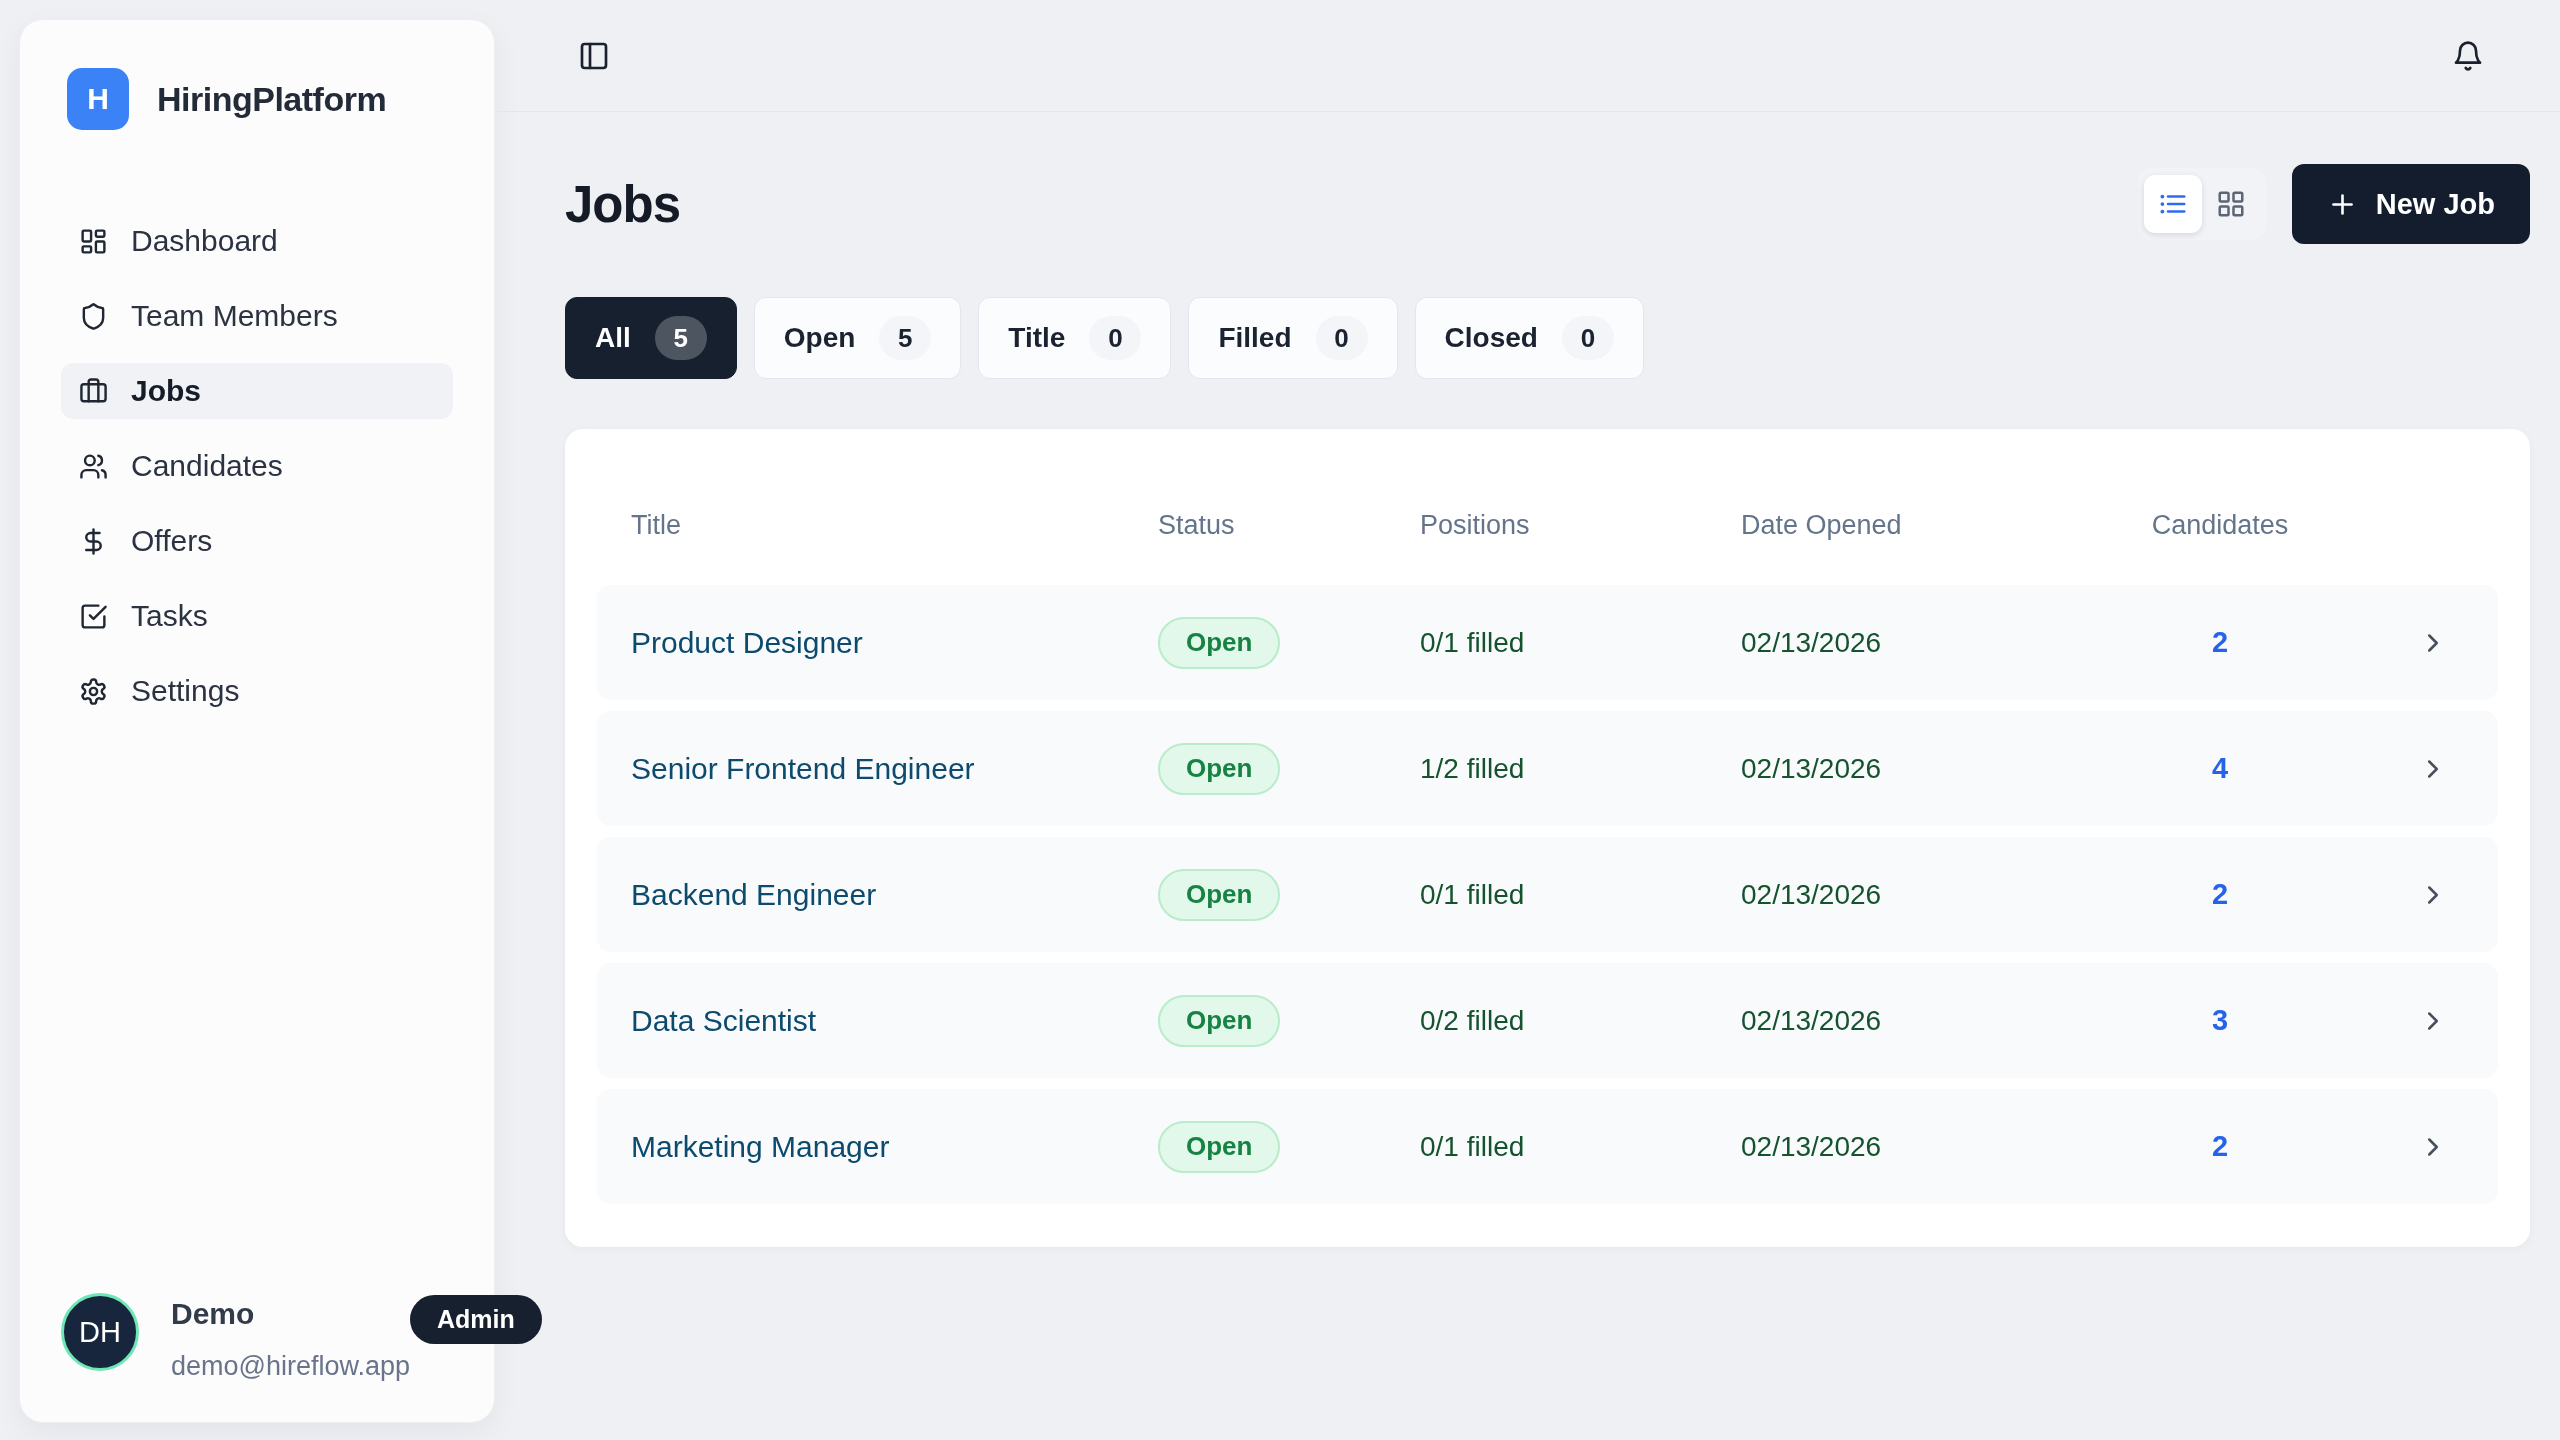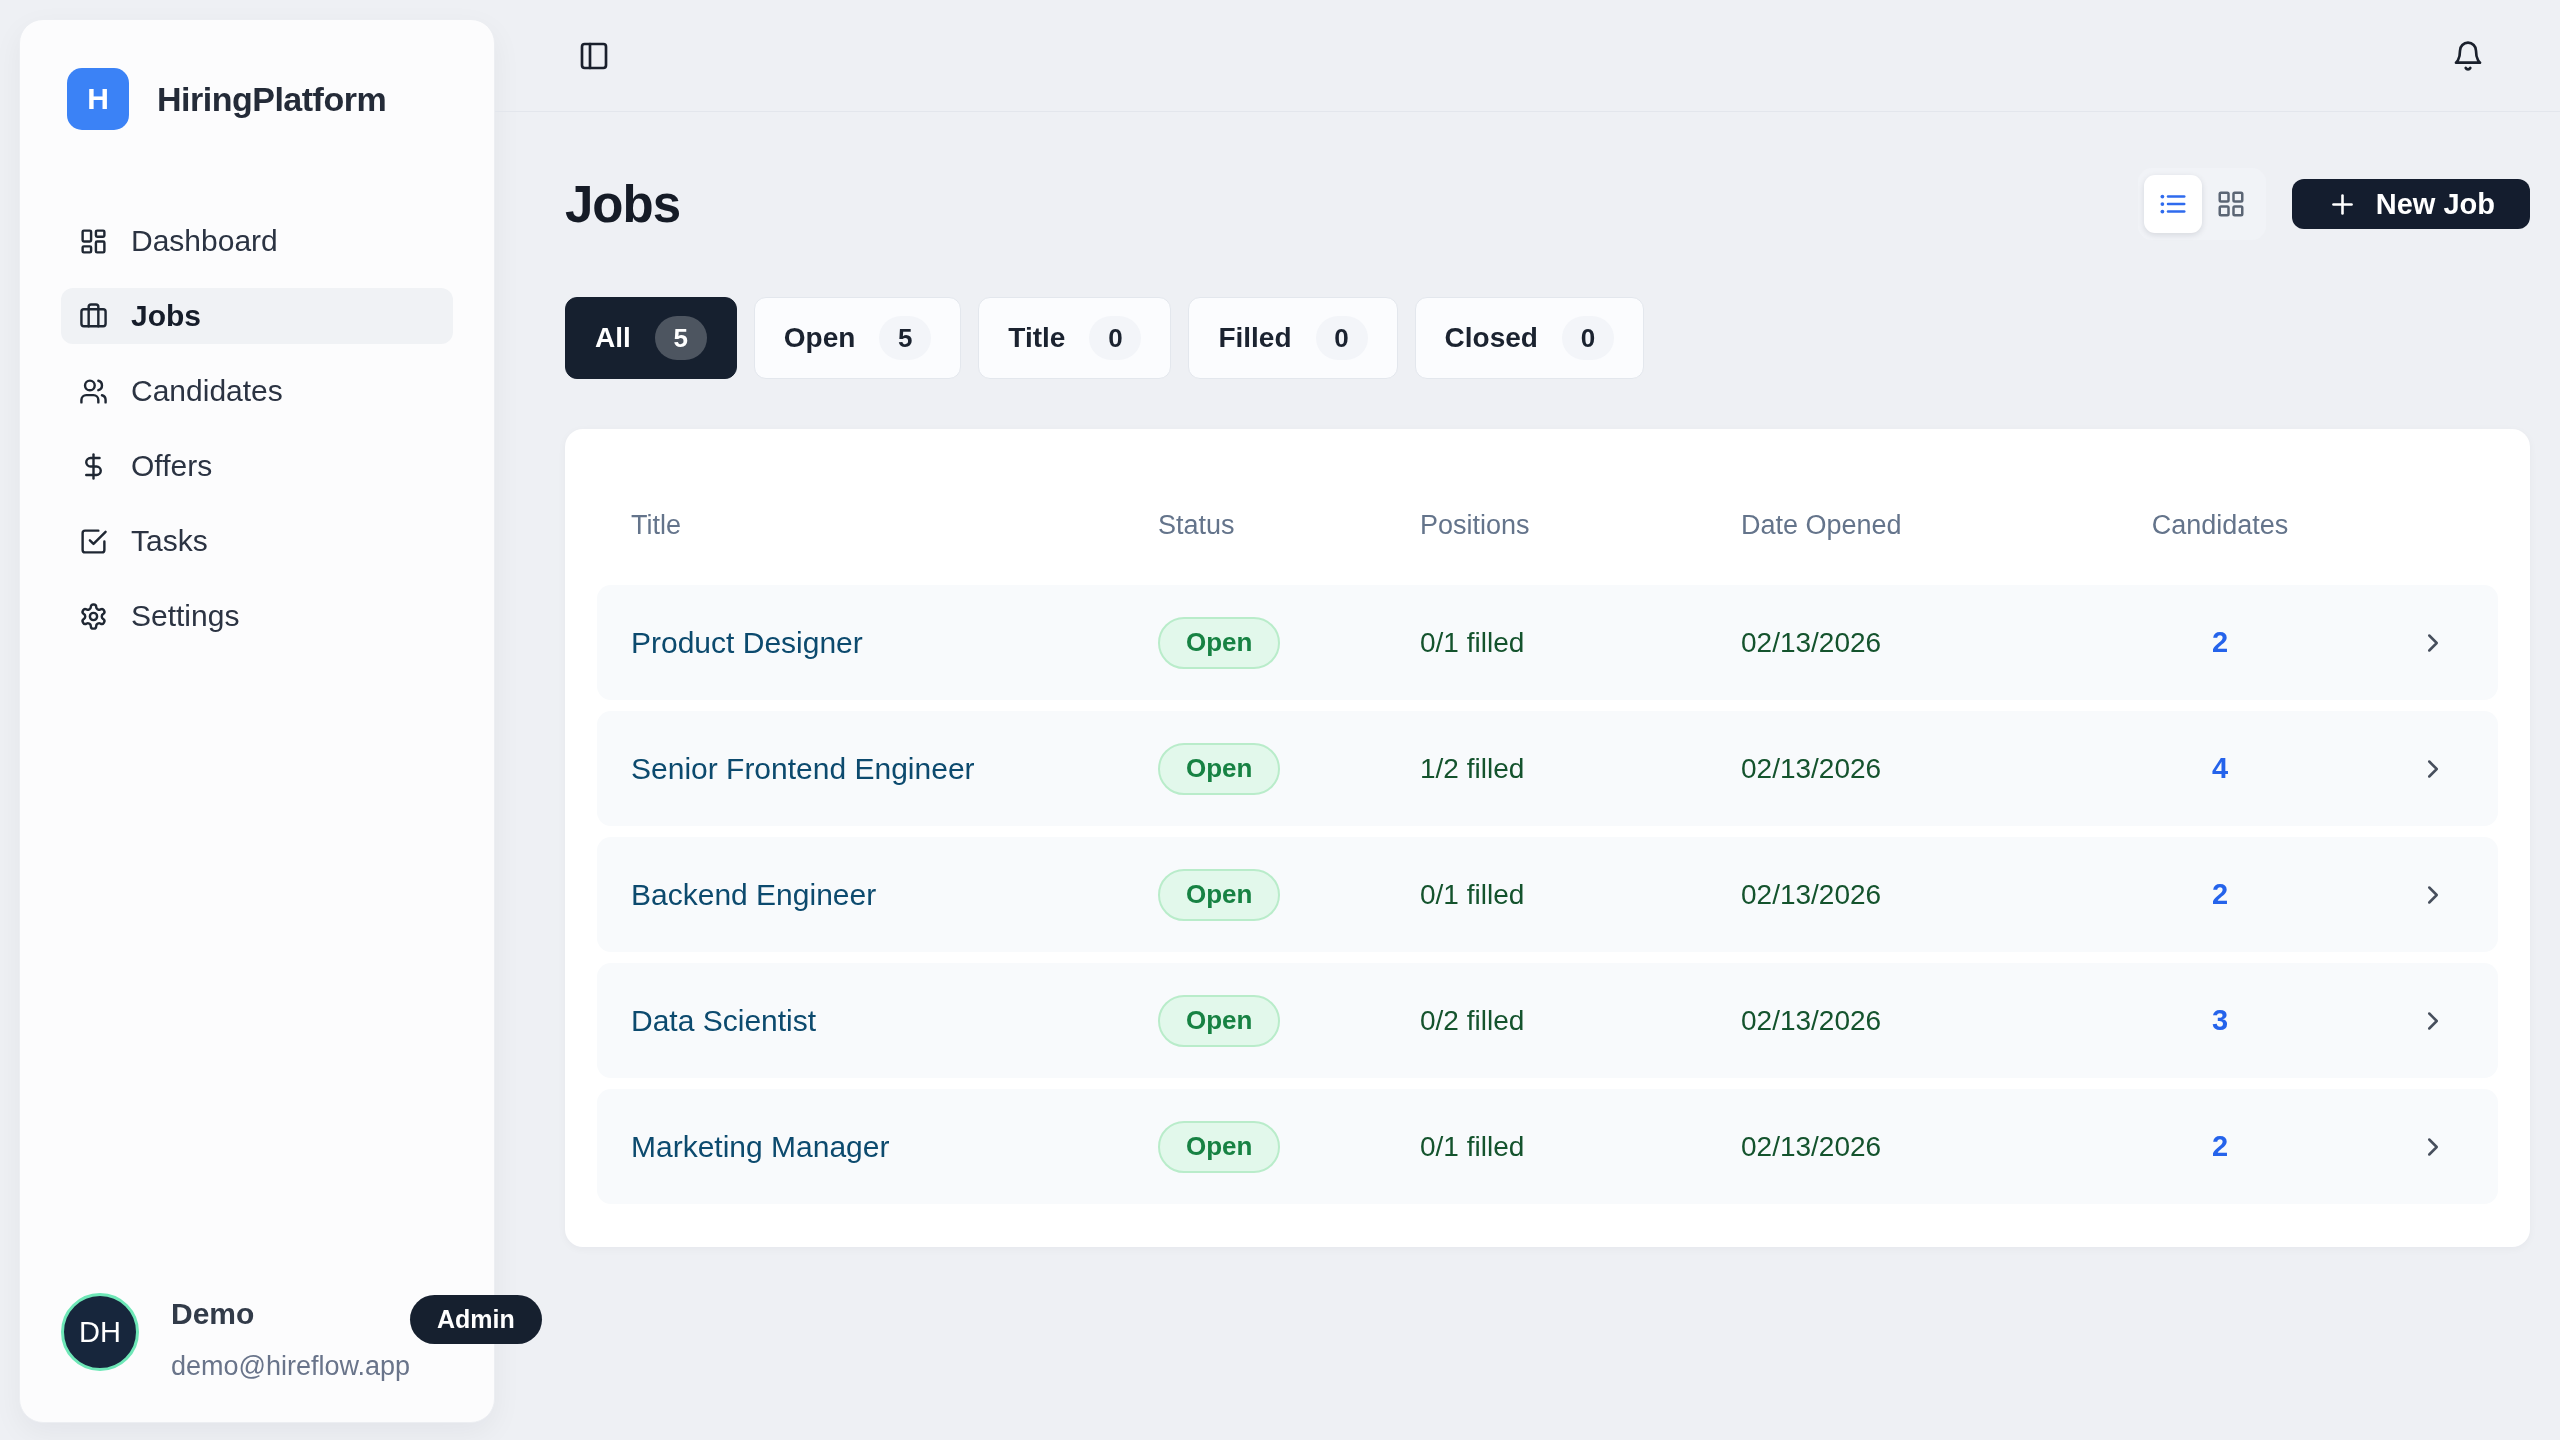--- a/index.html
+++ b/index.html
@@ -71,21 +71,21 @@
   .view-toggle .seg {
     width:58px; height:58px; border-radius:11px;
     display:flex; align-items:center; justify-content:center; cursor:pointer;
   }
   .view-toggle .seg.active { background:#fff; box-shadow:0 2px 6px rgba(15,23,42,.12); }
   .view-toggle .seg svg { width:30px; height:30px; }
   .seg-list { color:#2f6bee; }
   .seg-grid { color:#5b6574; }
 
   .new-job-btn {
-    height:50px; padding:0 35px; border-radius:12px; background:#141d2e; color:#fff;
+    height:80px; padding:0 35px; border-radius:12px; background:#141d2e; color:#fff;
     display:flex; align-items:center; gap:18px; font-size:29px; font-weight:600;
     border:none; cursor:pointer; font-family:inherit;
   }
   .new-job-btn svg { width:31px; height:31px; }
 
   
   .filter-tabs { margin-top:43px; display:flex; gap:17px; }
   .tab {
     height:82px; border-radius:12px; padding:0 29px;
     display:flex; align-items:center; gap:24px;
@@ -146,20 +146,28 @@
     <div class="nav-item">
       <span class="nicon">
         <svg viewBox="0 0 24 24" fill="none" stroke="currentColor" stroke-width="2" stroke-linecap="round" stroke-linejoin="round">
             <rect width="7" height="9" x="3" y="3" rx="1"></rect>
             <rect width="7" height="5" x="14" y="3" rx="1"></rect>
             <rect width="7" height="9" x="14" y="12" rx="1"></rect>
             <rect width="7" height="5" x="3" y="16" rx="1"></rect>
           </svg>
       </span>
       <span>Dashboard</span>
+    </div>
+    <div class="nav-item">
+      <span class="nicon">
+        <svg viewBox="0 0 24 24" fill="none" stroke="currentColor" stroke-width="2" stroke-linecap="round" stroke-linejoin="round">
+            <path d="M20 13c0 5-3.5 7.5-7.66 8.95a1 1 0 0 1-.67-.01C7.5 20.5 4 18 4 13V6a1 1 0 0 1 1-1c2 0 4.5-1.2 6.24-2.72a1.17 1.17 0 0 1 1.52 0C14.51 3.81 17 5 19 5a1 1 0 0 1 1 1z"></path>
+          </svg>
+      </span>
+      <span>Team Members</span>
     </div>
     <div class="nav-item active">
       <span class="nicon">
         <svg viewBox="0 0 24 24" fill="none" stroke="currentColor" stroke-width="2" stroke-linecap="round" stroke-linejoin="round">
             <path d="M16 20V4a2 2 0 0 0-2-2h-4a2 2 0 0 0-2 2v16"></path>
             <rect width="20" height="14" x="2" y="6" rx="2"></rect>
           </svg>
       </span>
       <span>Jobs</span>
     </div>

